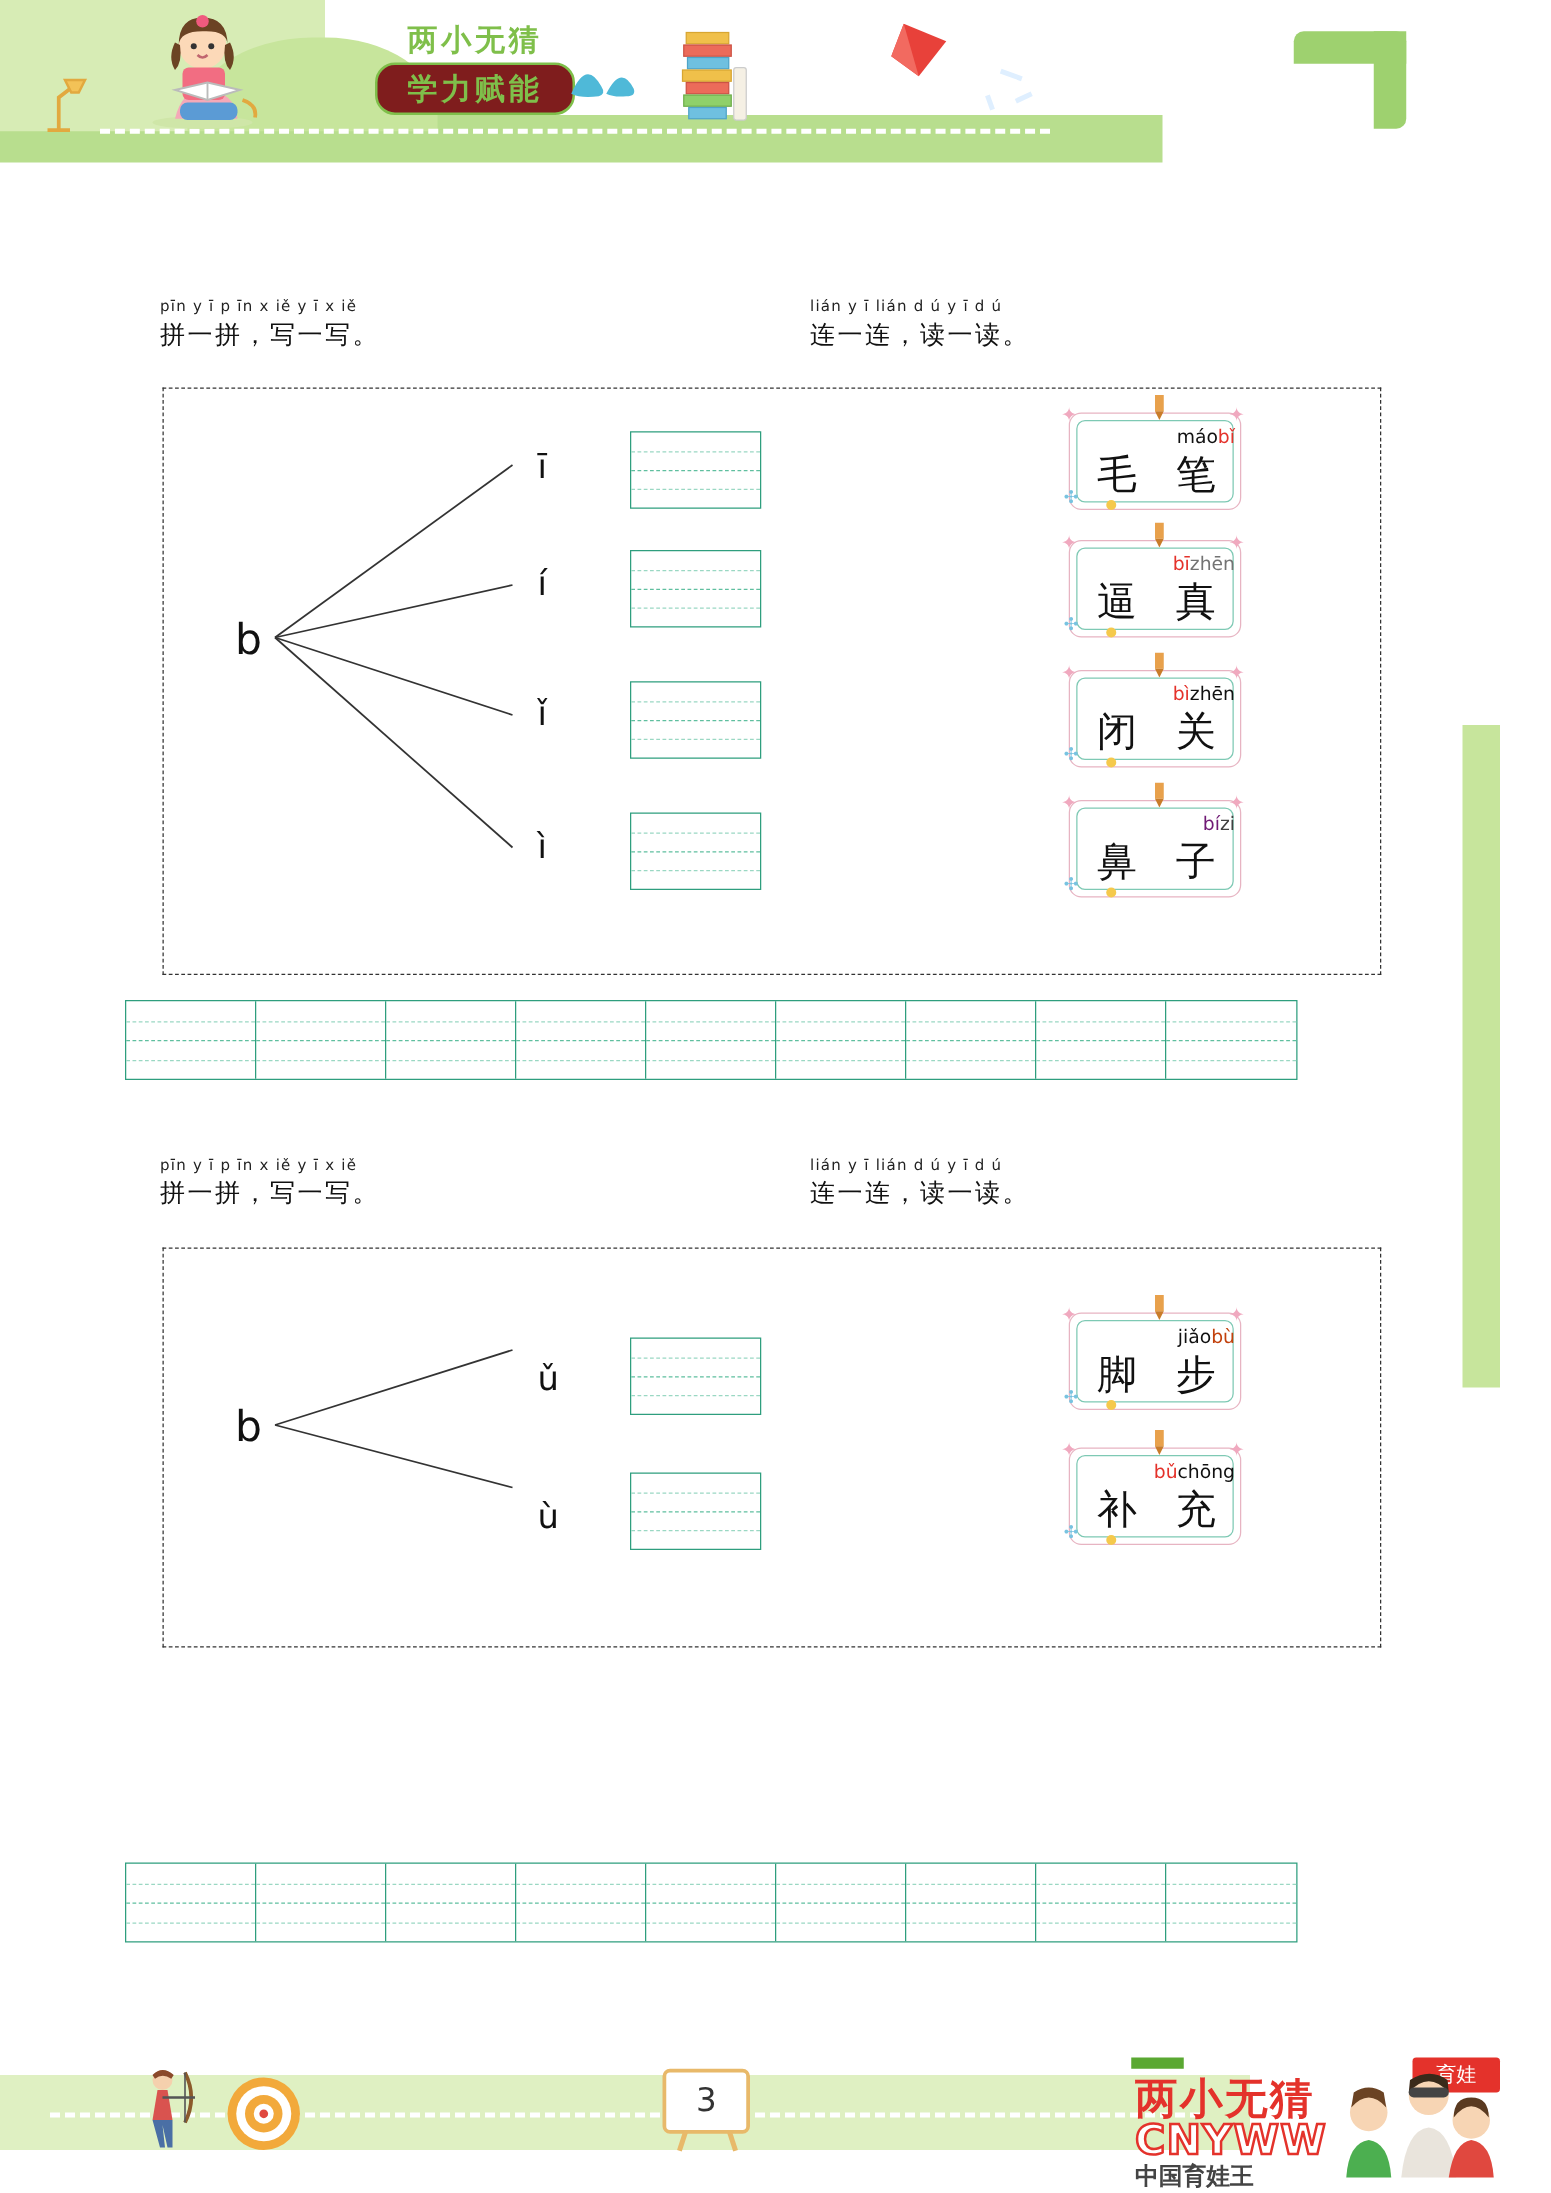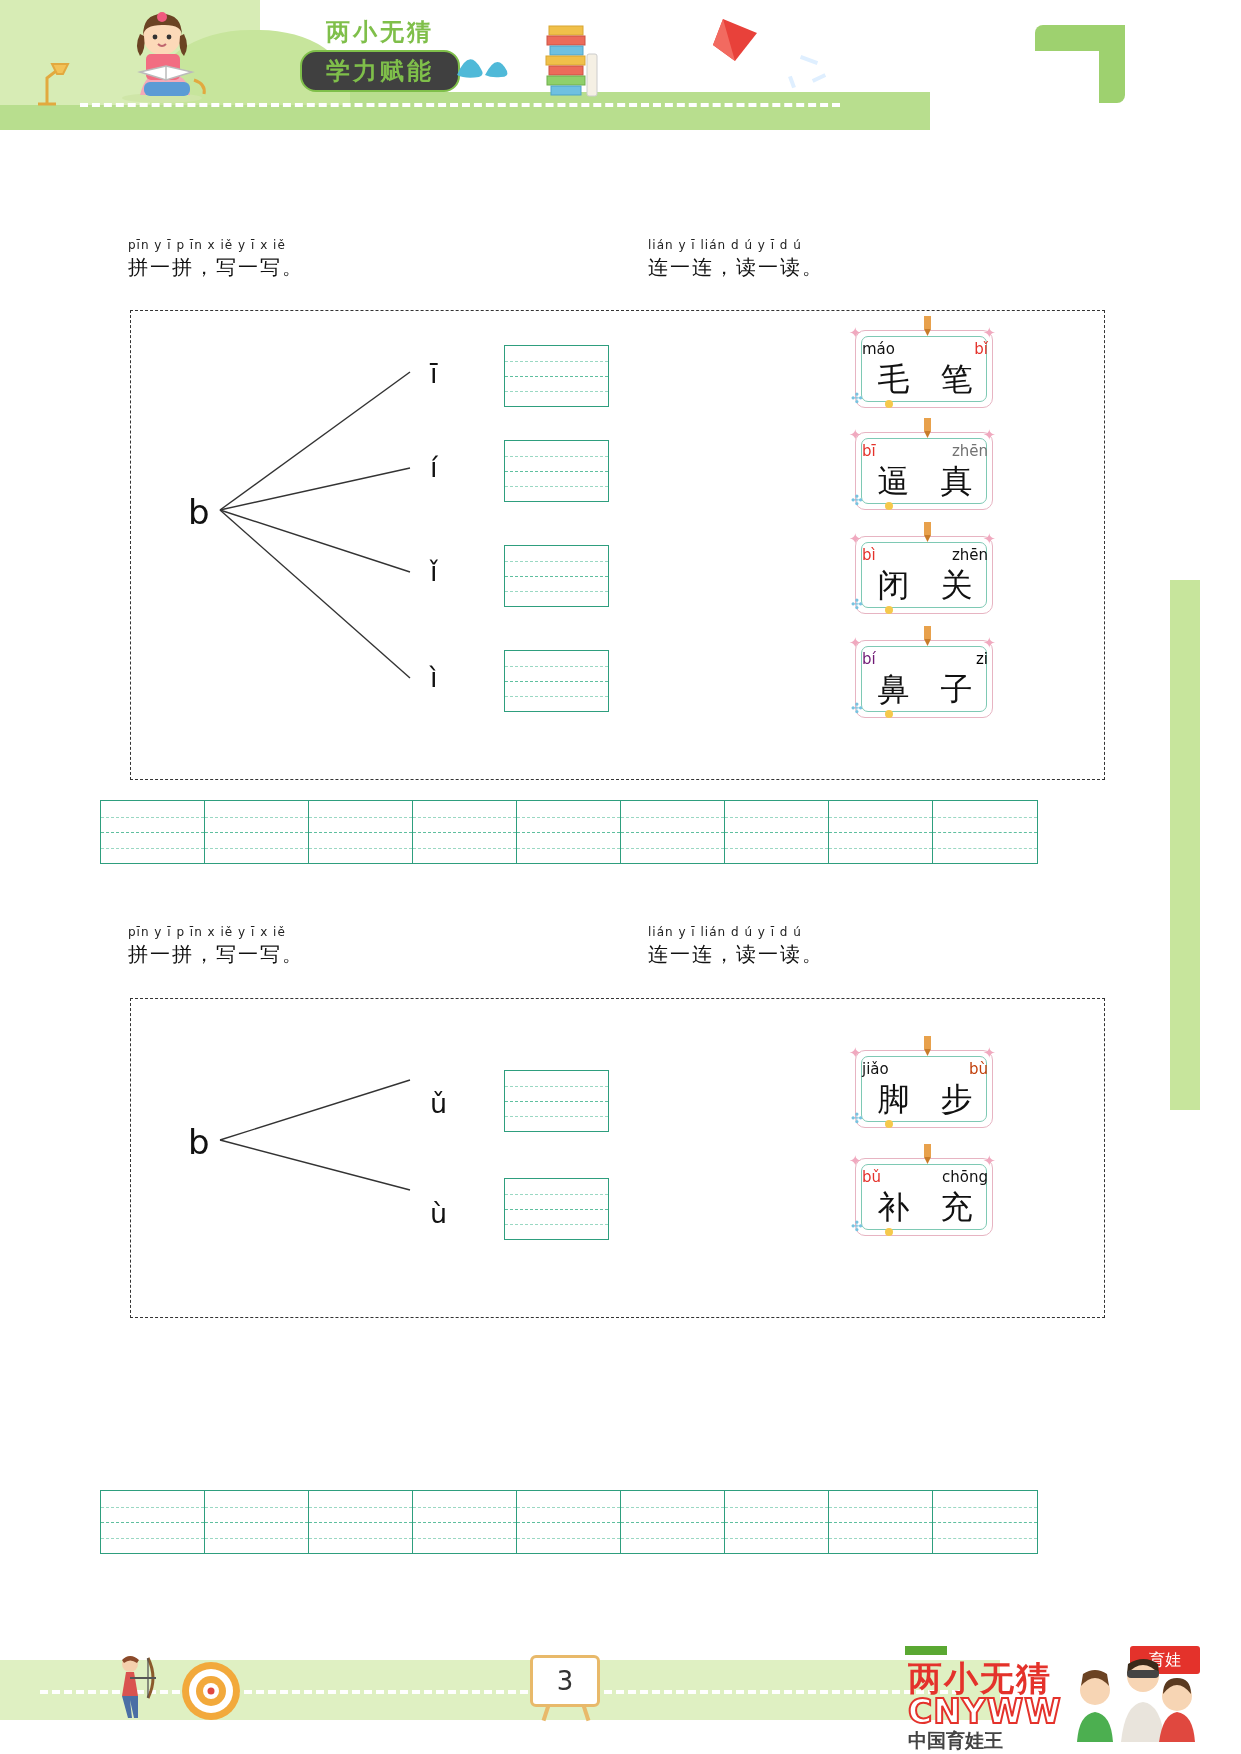--- a/index.html
+++ b/index.html
@@ -61,21 +61,21 @@
     font-family:"DejaVu Sans", sans-serif;
     font-size:24px; color:#7fbf4a; font-weight:bold; letter-spacing:3px;
     line-height:28px;
   }
   .title-box {
     margin-top:4px;
     border:2px solid #7fbf4a; border-radius:16px;
     padding:3px 4px;
     font-family:"DejaVu Sans", sans-serif;
     font-size:24px; color:#7fbf4a; font-weight:bold; letter-spacing:3px;
-    background:#404040;
+    background:#7f1d1d;
   }
 
   
   .girl { position:absolute; left:110px; top:10px; width:110px; height:95px; }
   .lamp { position:absolute; left:30px; top:58px; width:48px; height:48px; }
 
   
   .books { position:absolute; left:535px; top:20px; width:80px; height:78px; }
 
   
@@ -139,21 +139,21 @@
   .wc-outer {
     position:absolute; left:0; top:0; width:138px; height:78px;
     border:1.6px solid #e7b4c2; border-radius:10px;
   }
   .wc-inner {
     position:absolute; left:6px; top:6px; width:126px; height:66px;
     border:1.4px solid #7ec9b4; border-radius:7px;
   }
   .wc-py {
     position:absolute; top:3px; left:0; width:126px;
-    display:flex; justify-content:space-between;
+    display:flex; justify-content:flex-end;
     font-family:"DejaVu Sans", sans-serif; font-size:15px;
   }
   .wc-hz {
     position:absolute; top:21px; left:0; width:126px;
     display:flex; justify-content:space-around;
     font-family:"DejaVu Sans", sans-serif; font-size:32px; color:#111;
   }
   .deco-star {
     position:absolute; color:#f0a9bf; font-size:15px; line-height:1;
   }
@@ -441,21 +441,21 @@
     </div>
     <div class="deco-blue" style="left:-4px; top:62px;">✣</div>
     <div class="deco-dot" style="left:30px; top:70px;"></div>
   </div>
 
   <div class="wordcard" style="left:855px; top:640px;">
     <div class="wc-outer"></div>
     <div class="wc-inner">
       <div class="wc-py">
         <span style="color:#701a75">bí</span>
-        <span style="color:#000000">zi</span>
+        <span style="color:#404040">zi</span>
       </div>
       <div class="wc-hz">
         <span>鼻</span>
         <span>子</span>
       </div>
     </div>
     <div class="deco-star" style="left:-6px; top:-4px;">✦</div>
     <div class="deco-star" style="left:128px; top:-4px;">✦</div>
     <div class="deco-pencil" style="left:68px; top:-14px;">
       <svg width="9" height="20" viewBox="0 0 9 20">

